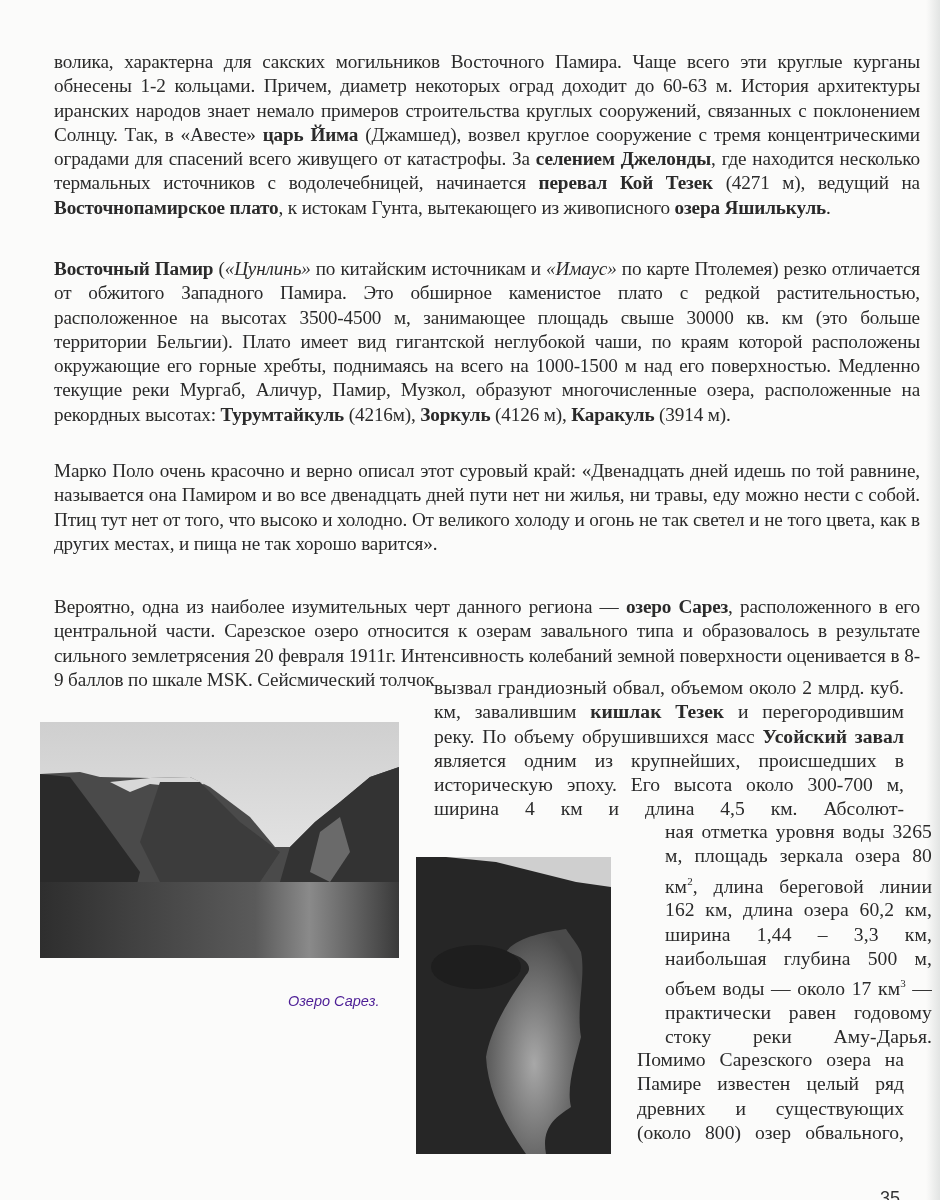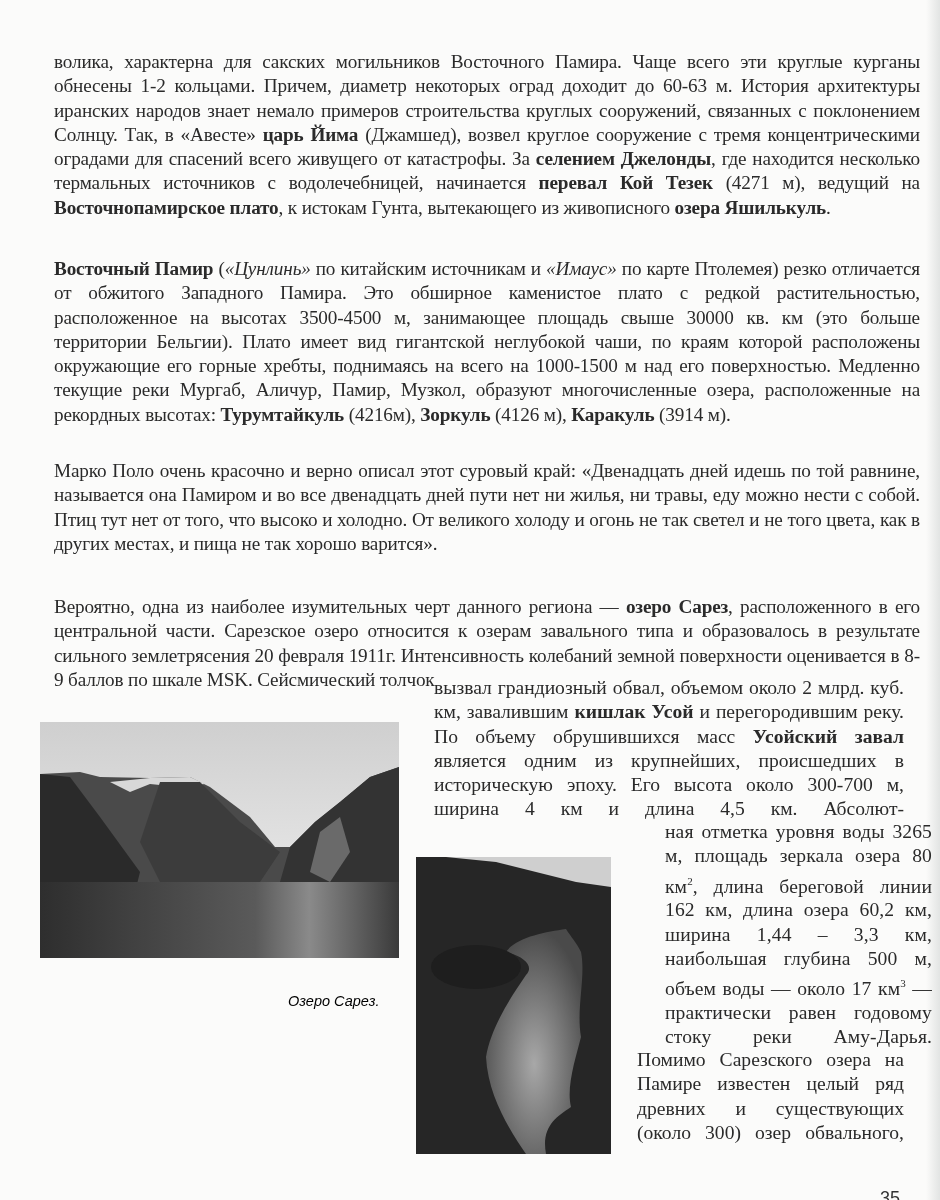--- a/index.html
+++ b/index.html
@@ -38,45 +38,45 @@
   #col3 { left: 637px; top: 1048px; width: 267px; }
   .photo {
     position: absolute; overflow: hidden;
     background: #555;
   }
   #photo1 { left: 40px; top: 722px; width: 359px; height: 236px; }
   #photo2 { left: 416px; top: 857px; width: 195px; height: 297px; }
   .caption {
     position: absolute; left: 288px; top: 993px;
     font-family: "Liberation Sans", sans-serif; font-style: italic;
-    font-size: 14.5px; color: #000000;
+    font-size: 14.5px; color: #4c1d95;
   }
   .pagenum {
     position: absolute; left: 880px; top: 1188px;
     font-family: "Liberation Sans", sans-serif; font-size: 18px; color: #333;
   }
 </style>
 </head>
 <body>
 
 <div class="page-edge"></div>
 
 <p class="para" id="p1"><span>волика, характерна для сакских могильников Восточного Памира. Чаще всего эти круглые курганы обнесены 1-2 кольцами. Причем, диаметр некоторых оград доходит до 60-63 м. История архитектуры иранских народов знает немало примеров строительства круглых сооружений, связанных с поклонением Солнцу. Так, в «Авесте» </span><b>царь Йима</b><span> (Джамшед), возвел круглое сооружение с тремя концентрическими оградами для спасений всего живущего от катастрофы. За </span><b>селением Джелонды</b><span>, где находится несколько термальных источников с водолечебницей, начинается </span><b>перевал Кой Тезек</b><span> (4271 м), ведущий на </span><b>Восточнопамирское плато</b><span>, к истокам Гунта, вытекающего из живописного </span><b>озера Яшилькуль</b><span>.</span></p>
 
 <p class="para" id="p2"><b>Восточный Памир</b><span> (</span><i>«Цунлинь»</i><span> по китайским источникам и </span><i>«Имаус»</i><span> по карте Птолемея) резко отличается от обжитого Западного Памира. Это обширное каменистое плато с редкой растительностью, расположенное на высотах 3500-4500 м, занимающее площадь свыше 30000 кв. км (это больше территории Бельгии). Плато имеет вид гигантской неглубокой чаши, по краям которой расположены окружающие его горные хребты, поднимаясь на всего на 1000-1500 м над его поверхностью. Медленно текущие реки Мургаб, Аличур, Памир, Музкол, образуют многочисленные озера, расположенные на рекордных высотах: </span><b>Турумтайкуль</b><span> (4216м), </span><b>Зоркуль</b><span> (4126 м), </span><b>Каракуль</b><span> (3914 м).</span></p>
 
 <p class="para" id="p3"><span>Марко Поло очень красочно и верно описал этот суровый край: «Двенадцать дней идешь по той равнине, называется она Памиром и во все двенадцать дней пути нет ни жилья, ни травы, еду можно нести с собой. Птиц тут нет от того, что высоко и холодно. От великого холоду и огонь не так светел и не того цвета, как в других местах, и пища не так хорошо варится».</span></p>
 
 <p class="para" id="p4"><span>Вероятно, одна из наиболее изумительных черт данного региона  — </span><b>озеро Сарез</b><span>, расположенного в его центральной части. Сарезское озеро относится к озерам завального типа и образовалось в результате сильного землетрясения 20 февраля 1911г. Интенсивность колебаний земной поверхности оценивается в 8-9 баллов по шкале MSK. Сейсмический толчок</span></p>
 
-<p class="narrow" id="col1"><span>вызвал грандиозный обвал, объемом около 2 млрд. куб. км, завалившим </span><b>кишлак Усой</b><span> и перегородившим реку. По объему обрушившихся масс </span><b>Усойский завал</b><span> является одним из крупнейших, происшедших в историческую эпоху. Его высота около 300-700 м, ширина 4 км и длина 4,5 км. Абсолют-</span></p>
+<p class="narrow" id="col1"><span>вызвал грандиозный обвал, объемом около 2 млрд. куб. км, завалившим </span><b>кишлак Тезек</b><span> и перегородившим реку. По объему обрушившихся масс </span><b>Усойский завал</b><span> является одним из крупнейших, происшедших в историческую эпоху. Его высота около 300-700 м, ширина 4 км и длина 4,5 км. Абсолют-</span></p>
 
 <p class="narrow" id="col2"><span>ная отметка уровня воды 3265 м, площадь зеркала озера 80 км</span><sup style="font-size:11px">2</sup><span>, длина береговой линии 162 км, длина озера 60,2 км, ширина 1,44 – 3,3 км, наибольшая глубина 500 м, объем воды — около 17 км</span><sup style="font-size:11px">3</sup><span> — практически равен годовому стоку реки Аму-Дарья.</span></p>
 
-<p class="narrow" id="col3"><span>Помимо Сарезского озера на Памире известен целый ряд древних и существующих (около 300) озер обвального,</span></p>
+<p class="narrow" id="col3"><span>Помимо Сарезского озера на Памире известен целый ряд древних и существующих (около 800) озер обвального,</span></p>
 
 <div class="photo" id="photo1" title="Озеро Сарез — вид на озеро среди гор">
   <svg width="359" height="236" viewBox="0 0 359 236">
     <defs>
       <linearGradient id="sky1" x1="0" y1="0" x2="0" y2="1">
         <stop offset="0" stop-color="#cfcfcf"></stop>
           <stop offset="1" stop-color="#f2f2f2"></stop>
       </linearGradient>
       <linearGradient id="water1" x1="0" y1="0" x2="1" y2="0">
         <stop offset="0" stop-color="#2e2e2e"></stop>

